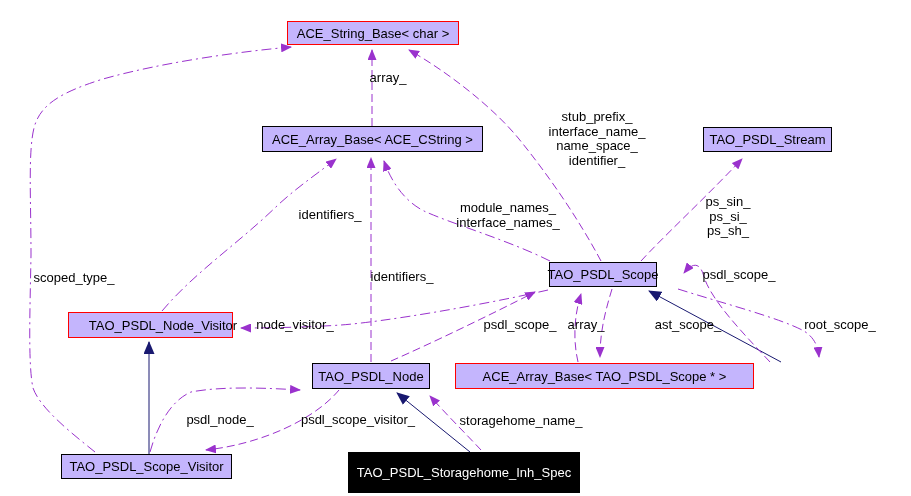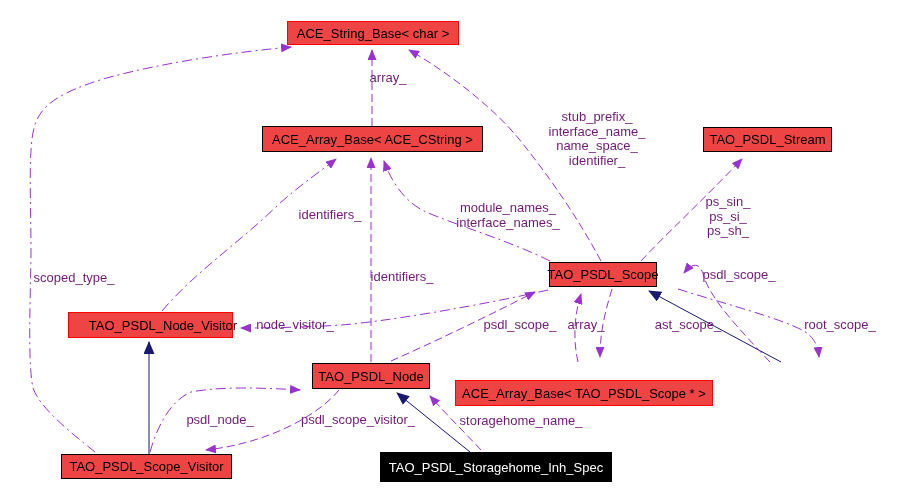--- a/index.html
+++ b/index.html
@@ -2,29 +2,29 @@
 <html><head>
 <meta charset="utf-8">
 <style>
   html,body{margin:0;padding:0;background:#ffffff;}
   #canvas{
     position:relative;width:911px;height:496px;background:#ffffff;
     font-family:"Liberation Sans", sans-serif;overflow:hidden;
   }
   #edges{position:absolute;left:0;top:0;width:911px;height:496px;}
   .node{
-    position:absolute;box-sizing:border-box;background:#ef4444;
+    position:absolute;box-sizing:border-box;background:#c4b5fd;
     border:1px solid #000000;color:#000000;font-size:13px;
     text-align:center;display:flex;align-items:center;justify-content:center;
     white-space:nowrap;z-index:2;
   }
   .node.red{border-color:#ff0000;}
   .node.filled{background:#000000;color:#ffffff;border-color:#000000;}
   .elabel{
-    position:absolute;color:#701a75;font-size:13px;line-height:14.5px;
+    position:absolute;color:#000000;font-size:13px;line-height:14.5px;
     text-align:center;white-space:pre-line;transform:translateX(-50%);
     z-index:3;background:transparent;
   }
 </style>
 </head>
 <body>
 
 <div id="canvas">
 
   <svg id="edges" width="911" height="496" viewBox="0 0 911 496">
@@ -68,26 +68,26 @@
   <div class="node" style="left:703px;top:127px;width:129px;height:25px;">TAO_PSDL_Stream</div>
 
   <div class="node" style="left:262px;top:126px;width:221px;height:26px;">ACE_Array_Base&lt; ACE_CString &gt;</div>
 
   <div class="node" style="left:549px;top:262px;width:108px;height:25px;">TAO_PSDL_Scope</div>
 
   <div class="node red" style="left:68px;top:312px;width:165px;height:26px;padding-left:25px;">TAO_PSDL_Node_Visitor</div>
 
   <div class="node" style="left:312px;top:363px;width:118px;height:26px;">TAO_PSDL_Node</div>
 
-  <div class="node red" style="left:455px;top:380px;width:258px;height:26px;">ACE_Array_Base&lt; TAO_PSDL_Scope * &gt;</div>
+  <div class="node red" style="left:455px;top:363px;width:299px;height:26px;">ACE_Array_Base&lt; TAO_PSDL_Scope * &gt;</div>
 
 
   <div class="node" style="left:61px;top:454px;width:171px;height:25px;">TAO_PSDL_Scope_Visitor</div>
 
-  <div class="node filled" style="left:380px;top:452px;width:232px;height:30px;">TAO_PSDL_Storagehome_Inh_Spec</div>
+  <div class="node filled" style="left:348px;top:452px;width:232px;height:41px;">TAO_PSDL_Storagehome_Inh_Spec</div>
 
   <div class="elabel" style="left:388px;top:71px;">array_</div>
 
   <div class="elabel" style="left:597px;top:110px;">stub_prefix_
 interface_name_
 name_space_
 identifier_</div>
 
   <div class="elabel" style="left:330px;top:208px;">identifiers_</div>
 

